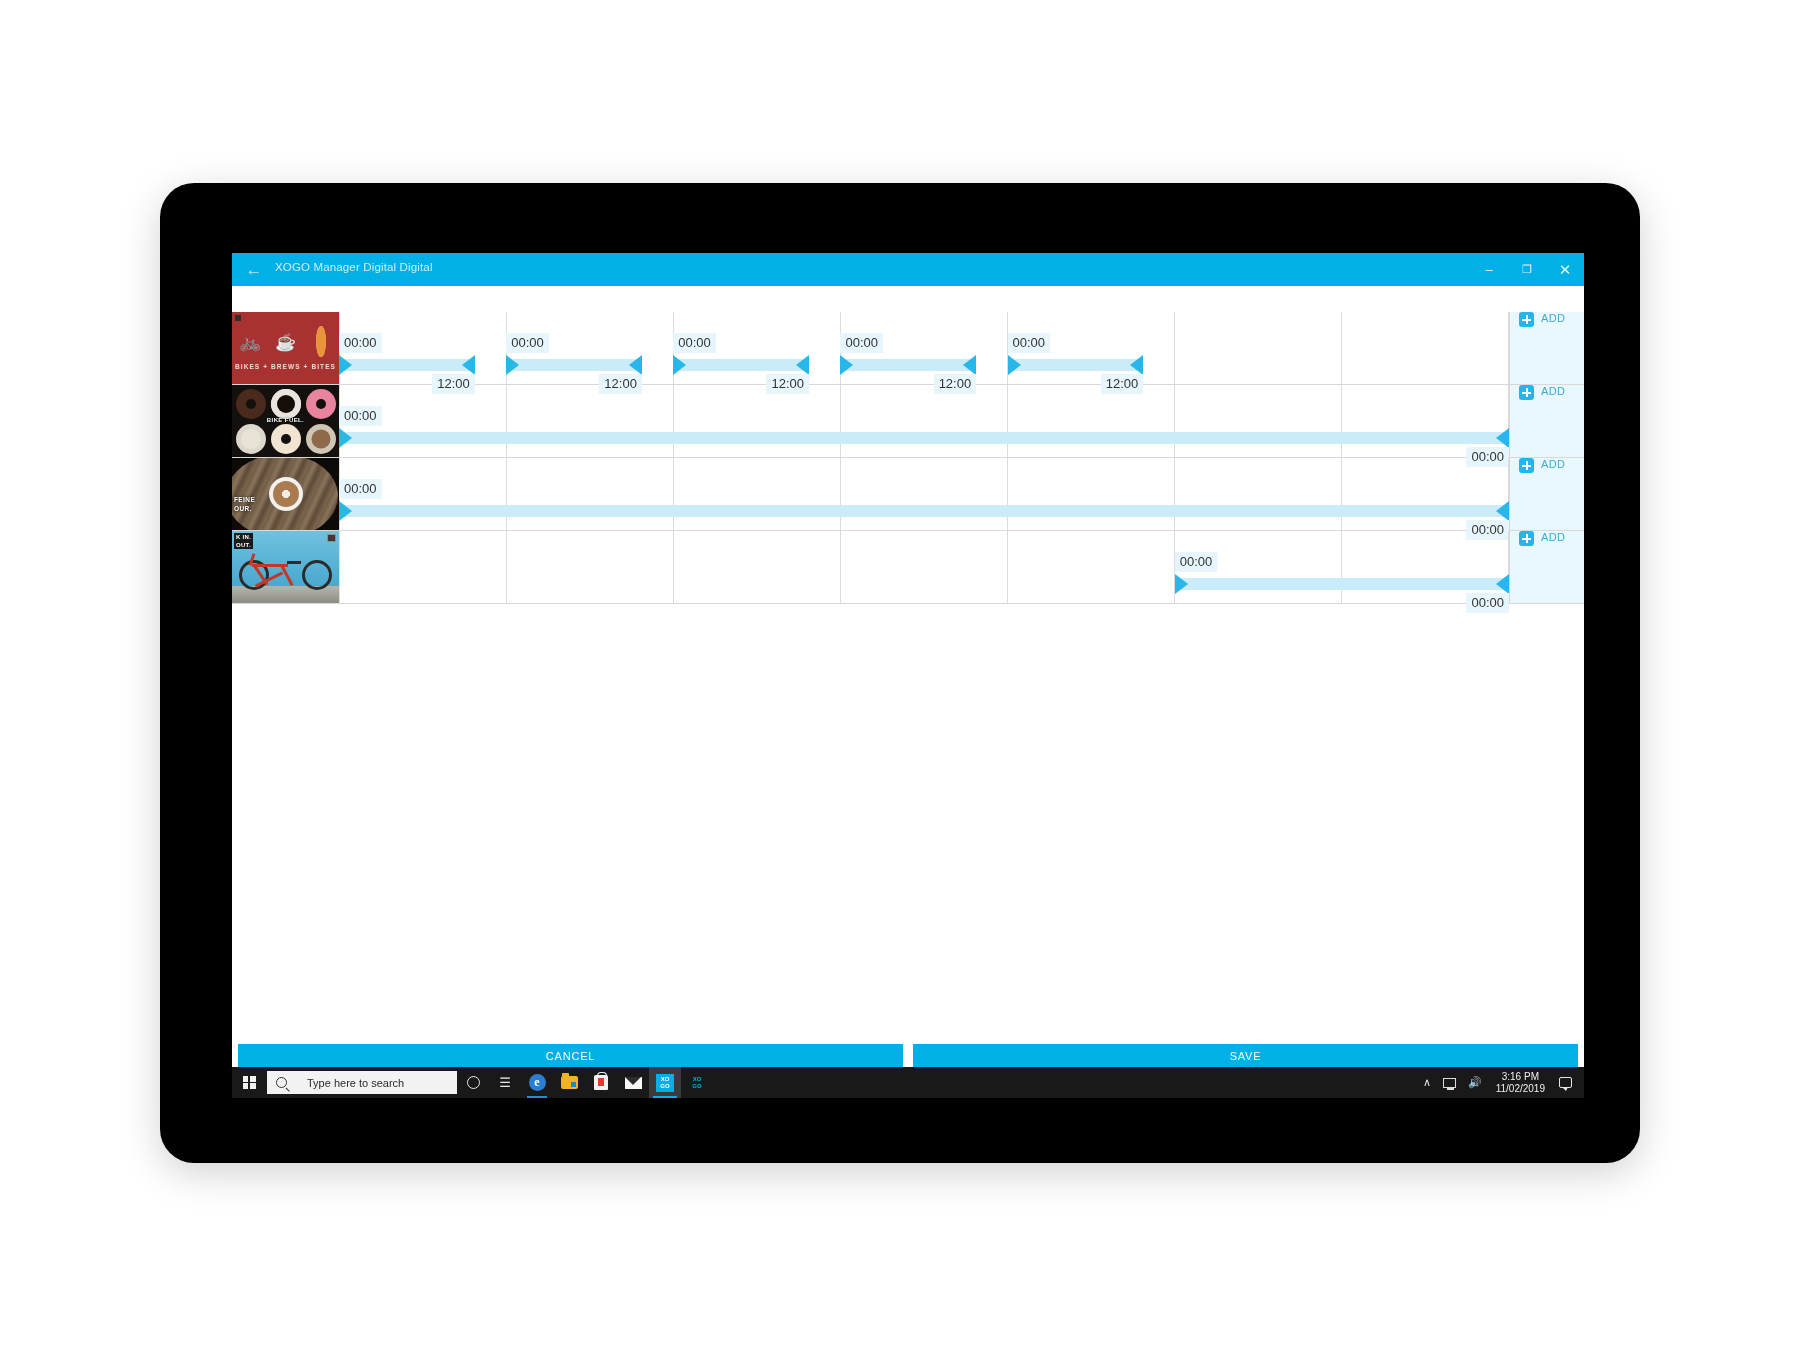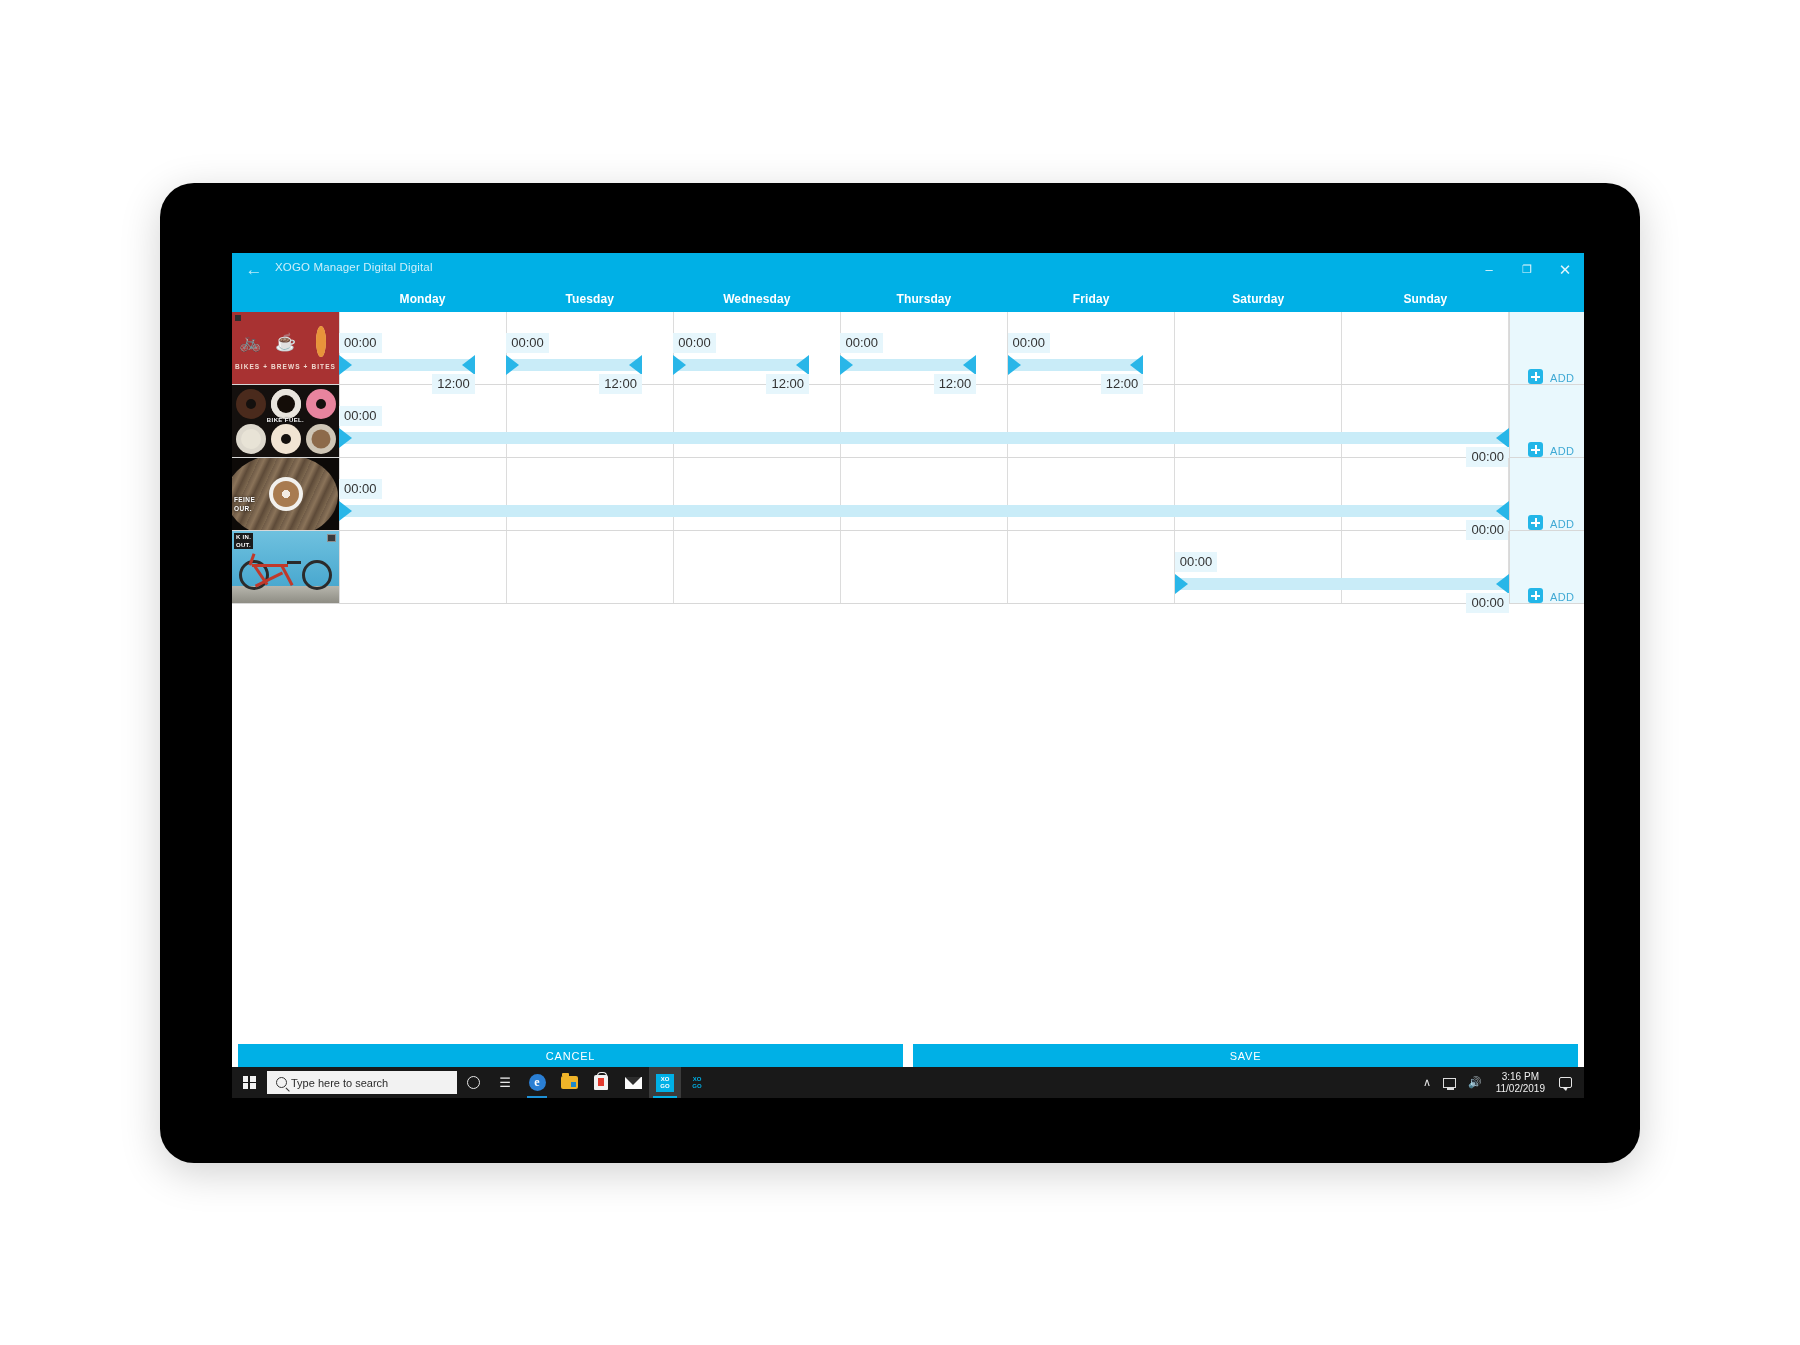--- a/index.html
+++ b/index.html
@@ -96,22 +96,22 @@
   }
   .daycol {
     flex: 1 1 0;
     border-right: 1px solid #dcdcdc;
   }
   .daycol:first-child { border-left: 1px solid #dcdcdc; }
 
   .addcell {
     width: 75px; flex: 0 0 75px;
     background: #e9f8fd;
-    display: flex; align-items: flex-end;
-    padding-left: 18px;
+    display: flex; align-items: flex-start;
+    padding-left: 9px;
     border-left: 1px solid #d8d8d8;
   }
   .add-plus {
     width: 15px; height: 15px;
     background: #23b6e8;
     border-radius: 3px;
     position: relative;
     flex: 0 0 15px;
   }
   .add-plus::before, .add-plus::after {
@@ -308,21 +308,21 @@
   #search-box .mag {
     width: 11px; height: 11px; border-radius: 50%;
     border: 1.4px solid #333; position: relative; flex: 0 0 11px;
   }
   #search-box .mag::after {
     content:""; position:absolute; right:-4px; bottom:-3px;
     width: 5px; height: 1.4px; background: #333;
     transform: rotate(45deg);
   }
   #search-placeholder {
-    margin-left: 4px; font-size: 11px; color: #2b2b2b;
+    margin-left: 20px; font-size: 11px; color: #2b2b2b;
   }
   .tb-icon {
     width: 32px; height: 31px;
     display: flex; align-items: center; justify-content: center;
     position: relative;
     font-size: 14px; color: #ffffff;
   }
   .tb-icon.active { background: #3b3b3b; }
   .tb-icon.active::after {
     content: ""; position: absolute; left: 4px; right: 4px; bottom: 0;
@@ -392,31 +392,20 @@
 <div id="screen">
 
   <div id="titlebar">
     <div id="back-arrow">←</div>
     <div id="app-title">XOGO Manager Digital Digital</div>
     <div class="winbtn" id="btn-min">–</div>
     <div class="winbtn" id="btn-max">❐</div>
     <div class="winbtn" id="btn-close">✕</div>
   </div>
 
-  <div id="day-header">
-    <div class="thumb-spacer"></div>
-    <div class="dcell">Monday</div>
-    <div class="dcell">Tuesday</div>
-    <div class="dcell">Wednesday</div>
-    <div class="dcell">Thursday</div>
-    <div class="dcell">Friday</div>
-    <div class="dcell">Saturday</div>
-    <div class="dcell">Sunday</div>
-    <div class="add-spacer"></div>
-  </div>
 
   <div id="grid">
 
     <div class="srow">
       <div class="thumb t1">
         <div class="thumb-inner">
           <div class="corner-badge2"></div>
           <div class="icons">
             <div class="ic"><span class="bikeglyph">🚲</span></div>
             <div class="ic"><span class="cupglyph">☕</span></div>

